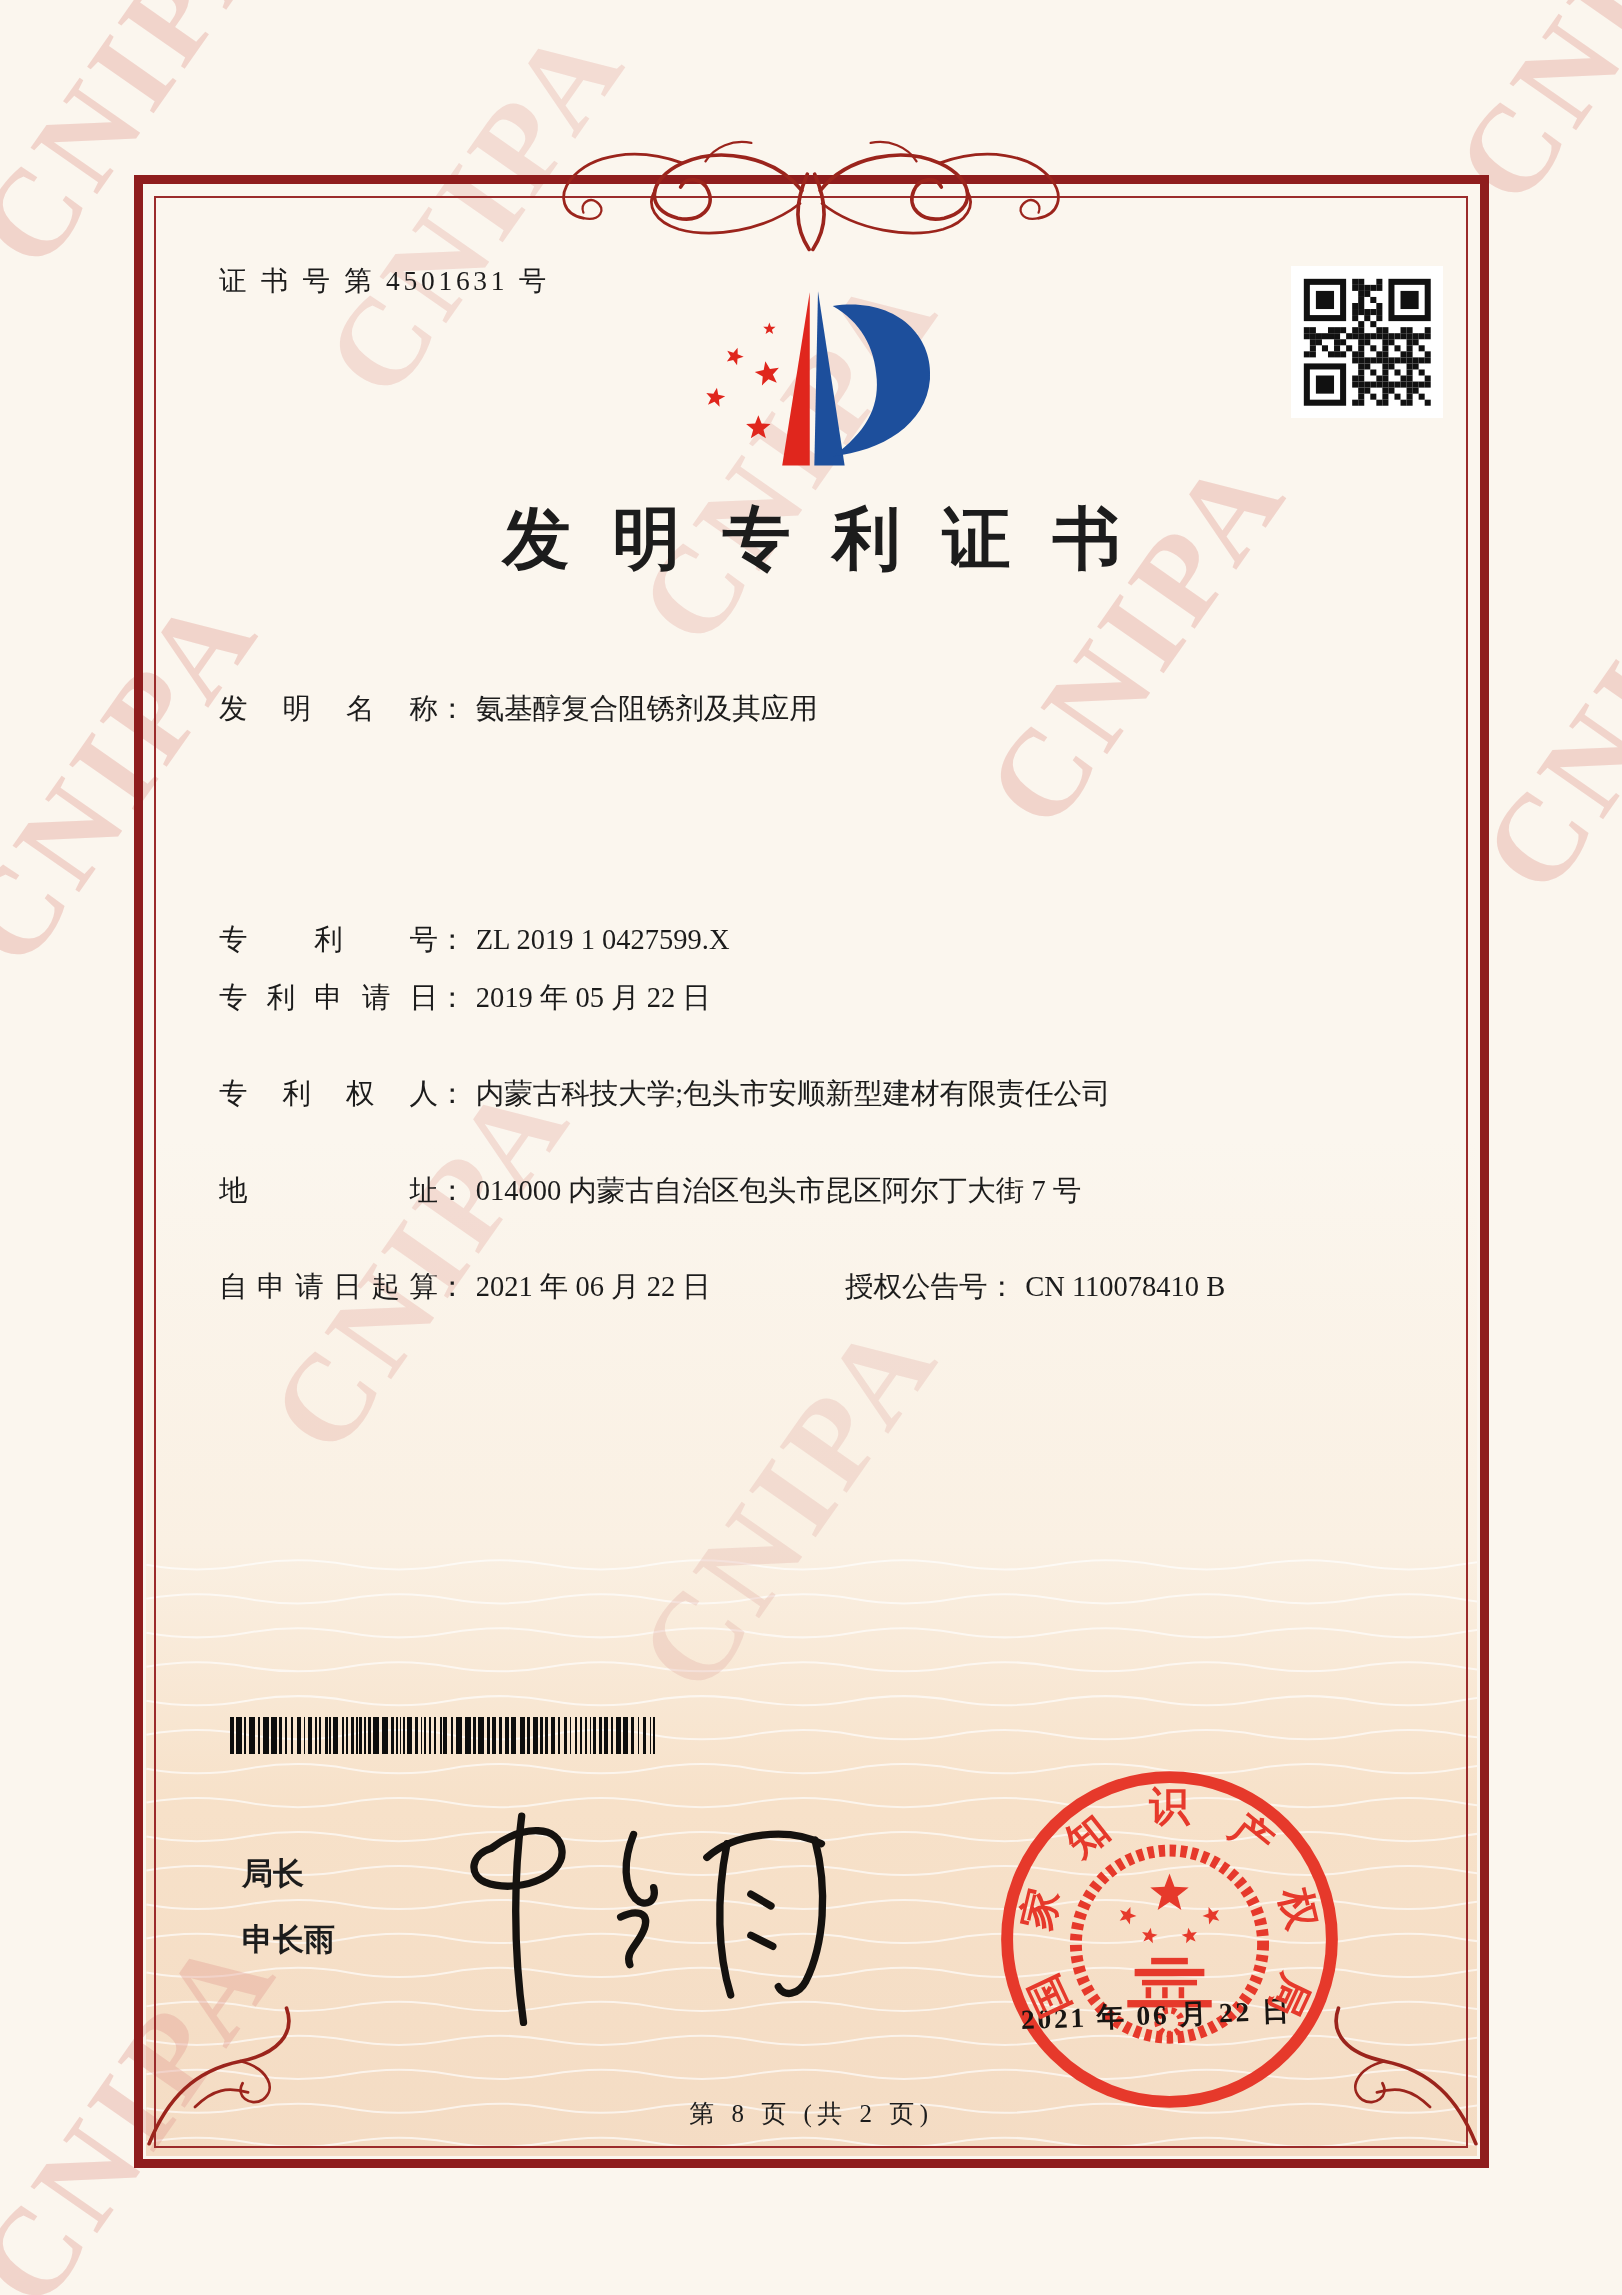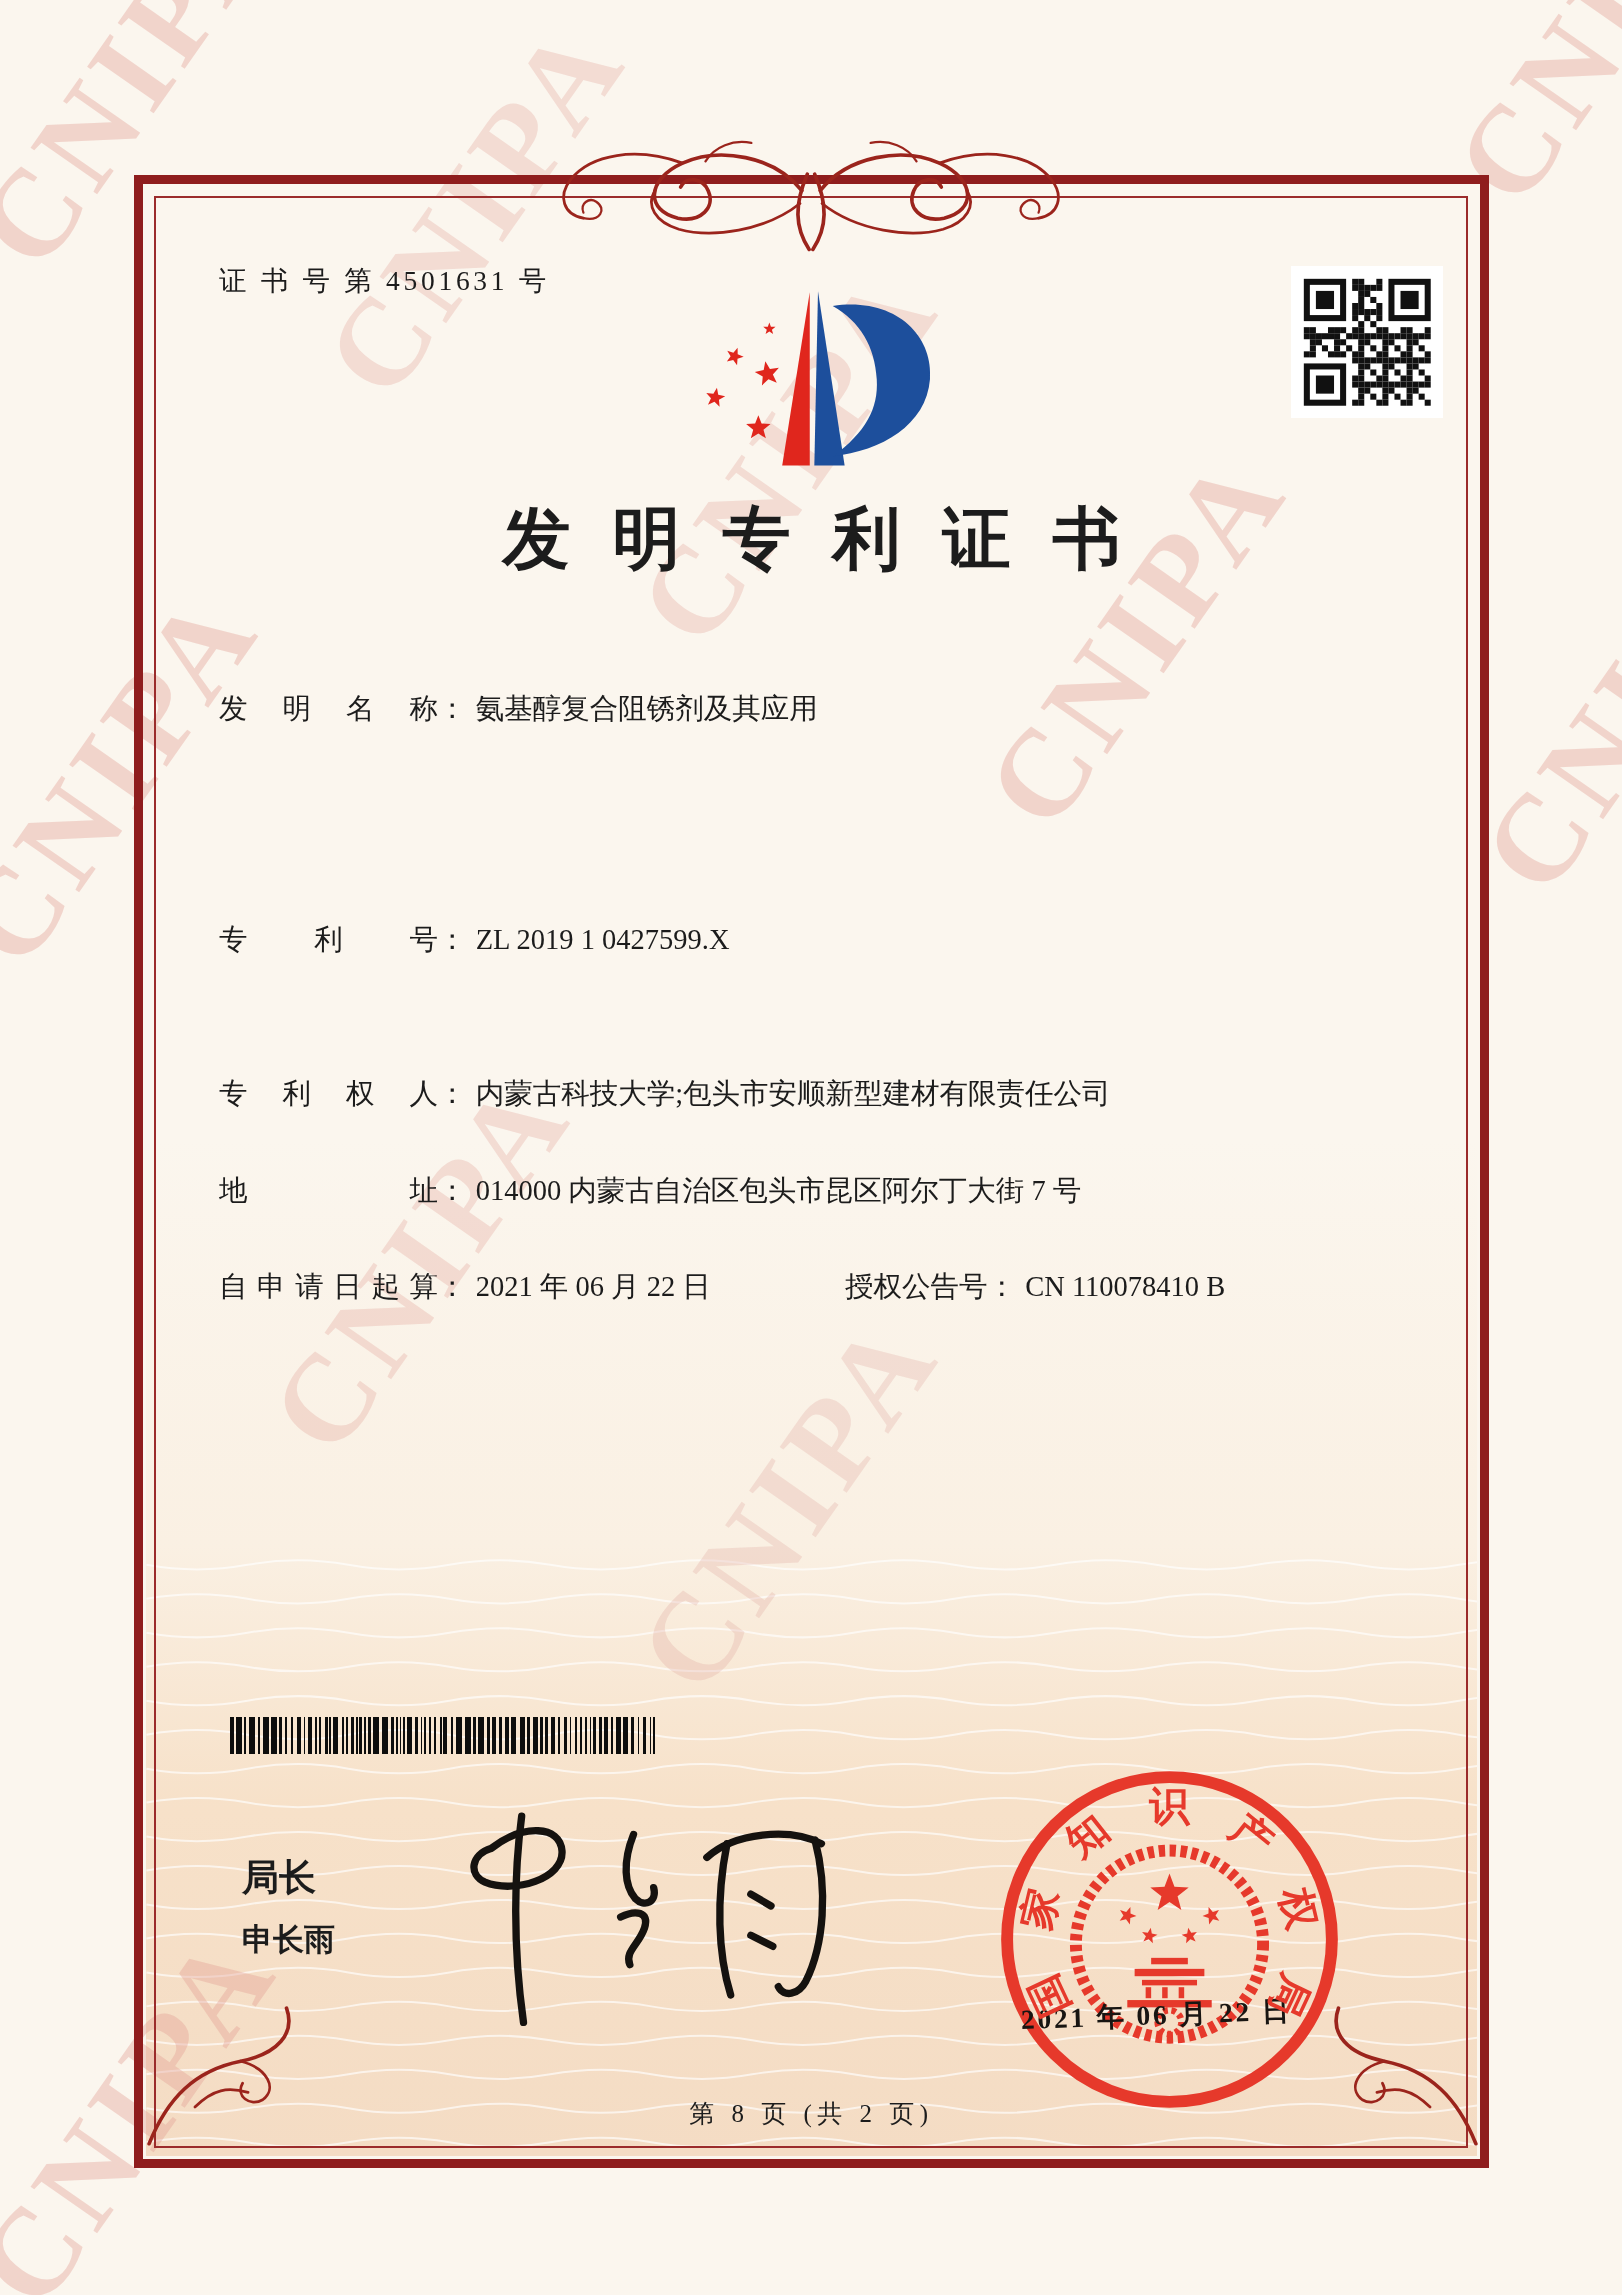--- a/index.html
+++ b/index.html
@@ -37,21 +37,21 @@
      font-size:68px;font-weight:700;letter-spacing:42px;text-indent:42px;z-index:6}
   .frow{position:absolute;left:219px;width:1221px;font-size:28.5px;z-index:6;white-space:nowrap}
   .flabel{display:inline-block;width:219px;text-align:justify;text-align-last:justify;vertical-align:baseline}
   .fvalue{margin-left:9.2px}
   .grant{position:absolute;left:626px;top:0}
   .paras{position:absolute;left:219px;top:1343px;width:1214px;font-size:28.5px;line-height:49px;
      text-align:justify;z-index:6}
   .paras p{margin:0;text-indent:2em}
   #barcode{position:absolute;left:230px;top:1717px;height:37px;display:flex;z-index:6}
   #barcode div{height:37px;background:#0d0d0d}
-  .signer-title{position:absolute;left:242px;top:1853px;font-size:37px;font-weight:600;
+  .signer-title{position:absolute;left:242px;top:1853px;font-size:31px;font-weight:600;
      font-family:"Liberation Sans",sans-serif;z-index:6}
   .signer-name{position:absolute;left:242px;top:1919px;font-size:31px;font-weight:600;
      font-family:"Liberation Sans",sans-serif;z-index:6}
   .sig{position:absolute;left:404px;top:1807px;z-index:6}
   .sealsvg{position:absolute;left:986px;top:1756px;z-index:7}
   .seal-char{font-size:44px;font-weight:700;fill:#e6392b;text-anchor:middle;dominant-baseline:middle;
      font-family:"Liberation Serif",serif}
   .seal-date{font-size:30px;font-weight:600;fill:#181512;letter-spacing:3px;
      font-family:"Liberation Serif",serif}
   .page-info{position:absolute;left:134px;top:2097px;width:1355px;text-align:center;
@@ -313,20 +313,23 @@
   </svg>
 
   <div class="title">发明专利证书</div>
 
   <div class="frow" style="top:690px">
     <span class="flabel">发明名称</span><span>：</span><span class="fvalue">氨基醇复合阻锈剂及其应用</span>
   </div>
   <div class="frow" style="top:921px">
     <span class="flabel">专利号</span><span>：</span><span class="fvalue">ZL 2019 1 0427599.X</span>
   </div>
+  <div class="frow" style="top:979px">
+    <span class="flabel">专利申请日</span><span>：</span><span class="fvalue">2019 年 05 月 22 日</span>
+  </div>
   <div class="frow" style="top:1075px">
     <span class="flabel">专利权人</span><span>：</span><span class="fvalue">内蒙古科技大学;包头市安顺新型建材有限责任公司</span>
   </div>
   <div class="frow" style="top:1172px">
     <span class="flabel">地址</span><span>：</span><span class="fvalue">014000 内蒙古自治区包头市昆区阿尔丁大街 7 号</span>
   </div>
   <div class="frow" style="top:1268px">
     <span class="flabel">自申请日起算</span><span>：</span><span class="fvalue">2021 年 06 月 22 日</span>
     <span class="grant">
       <span>授权公告号</span><span>：</span><span class="fvalue">CN 110078410 B</span>

